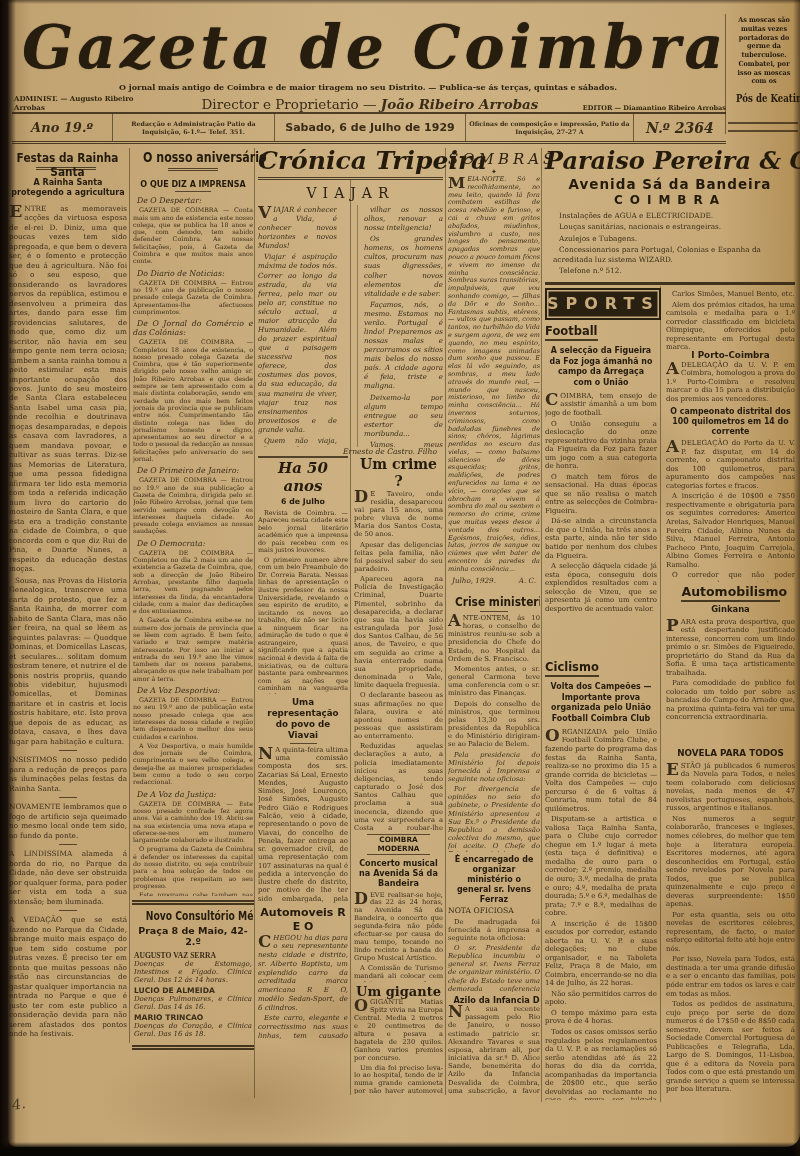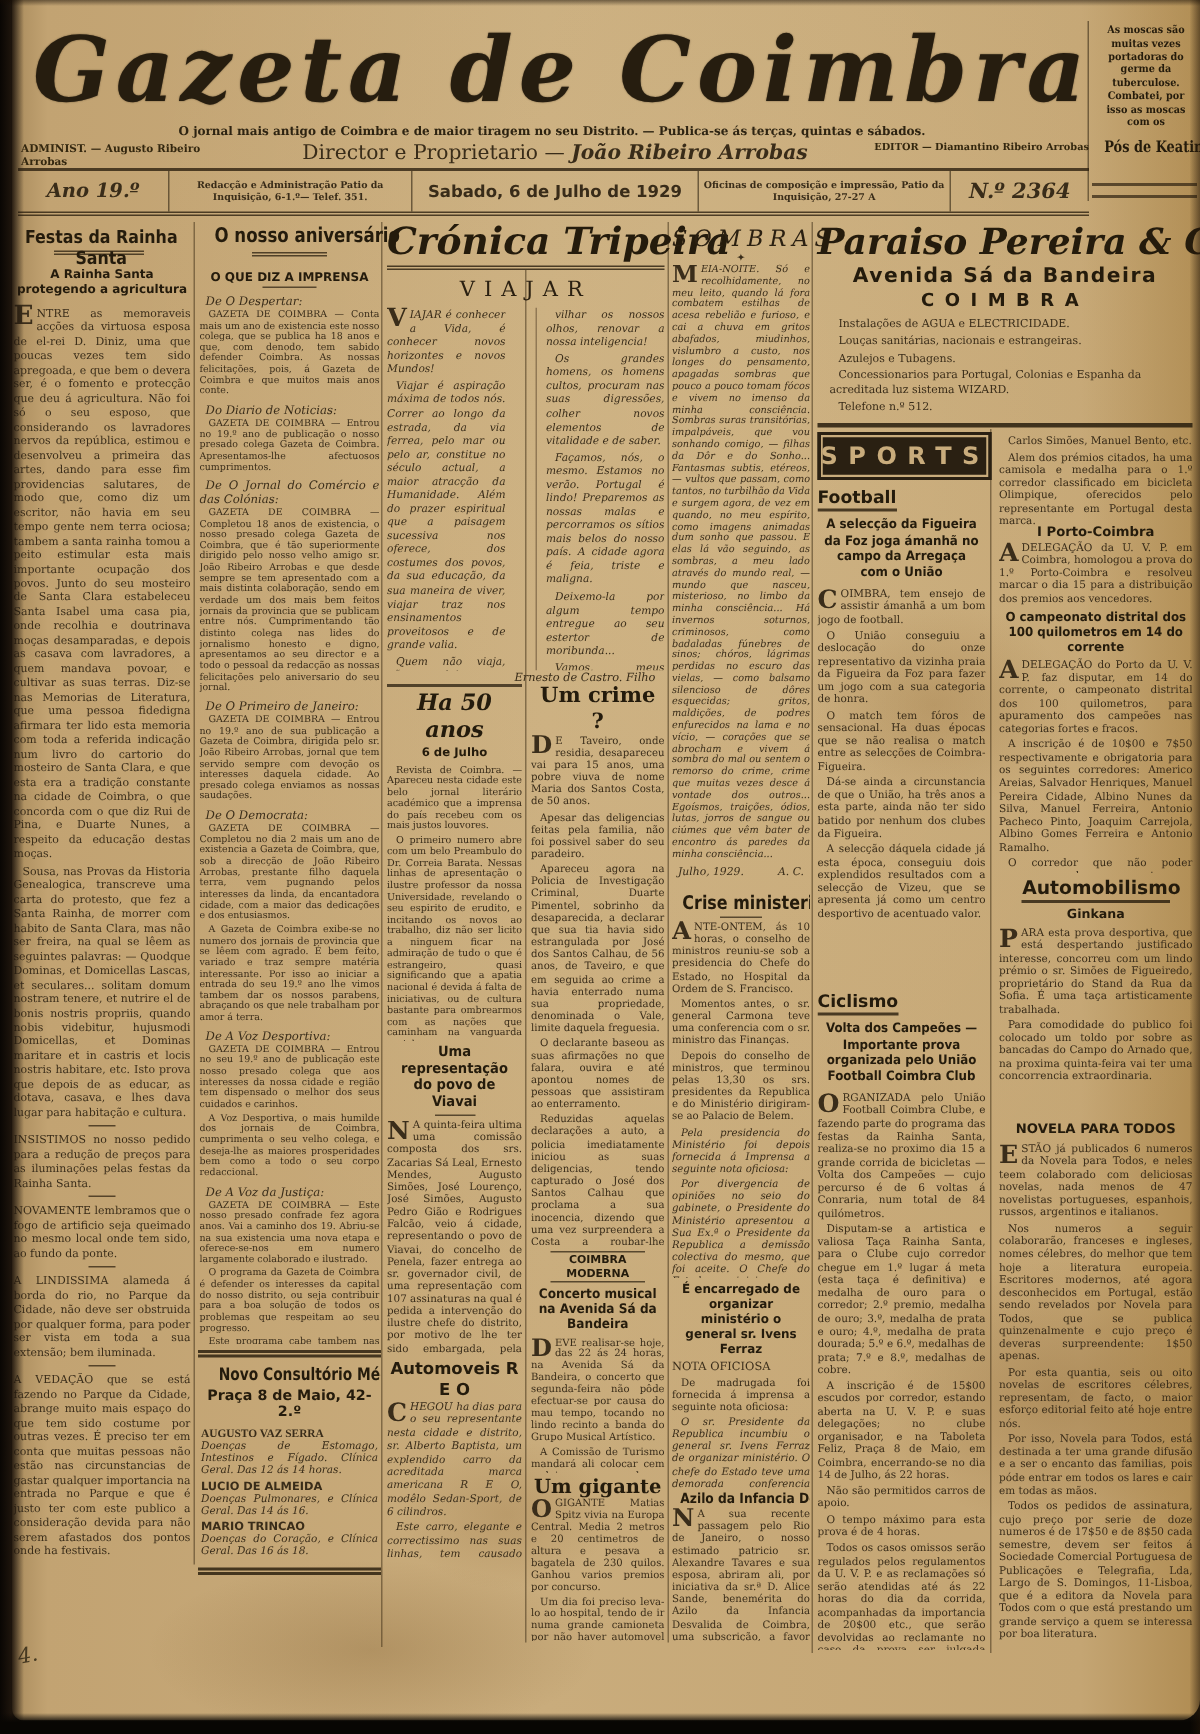--- a/index.html
+++ b/index.html
@@ -21,21 +21,21 @@
   .right-shade{position:absolute;right:0;top:0;width:7px;height:1156px;z-index:6;
     background:linear-gradient(270deg,rgba(35,22,8,.55),transparent);}
   .top-shade{position:absolute;left:0;top:0;width:800px;height:4px;z-index:6;
     background:linear-gradient(180deg,rgba(20,12,5,.5),transparent);}
   .abs{position:absolute;}
   
   .mast-title{left:14px;top:12px;width:700px;text-align:center;font-weight:bold;font-style:italic;
     font-size:60px;letter-spacing:4px;color:#261d0f;white-space:nowrap;
     text-shadow:0 0 1px rgba(38,29,15,.7);}
   .mast-sub{left:70px;top:82px;width:580px;text-align:center;font-weight:bold;font-size:8px;color:#2e2412;}
-  .roles{left:6px;top:94px;width:712px;display:flex;align-items:flex-start;font-size:7px;}
+  .roles{left:6px;top:94px;width:712px;display:flex;align-items:flex-end;font-size:7px;}
   .roles .mid{flex:1;text-align:center;font-size:13.5px;}
   .roles .mid i{font-weight:bold;}
   .roles .side{width:150px;font-weight:bold;color:#33270f;}
   .roles .side.r{text-align:right;font-size:6.5px;}
   .keating{left:722px;top:16px;width:68px;text-align:center;color:#241b0c;}
   .keating .kt{font-size:7px;font-weight:bold;line-height:1.25;transform:scaleX(.92);transform-origin:center;}
   .keating .kb{font-size:10.5px;font-weight:bold;white-space:nowrap;transform:scaleX(.82);transform-origin:center;margin-top:6px;}
   .krule{left:720px;width:70px;height:0;border-top:2px solid rgba(45,33,15,.7);}
   .kvr{left:717px;top:14px;width:1px;height:120px;background:rgba(45,33,15,.55);}
   .infobar{left:4px;top:112px;width:714px;height:27px;display:flex;align-items:stretch;

